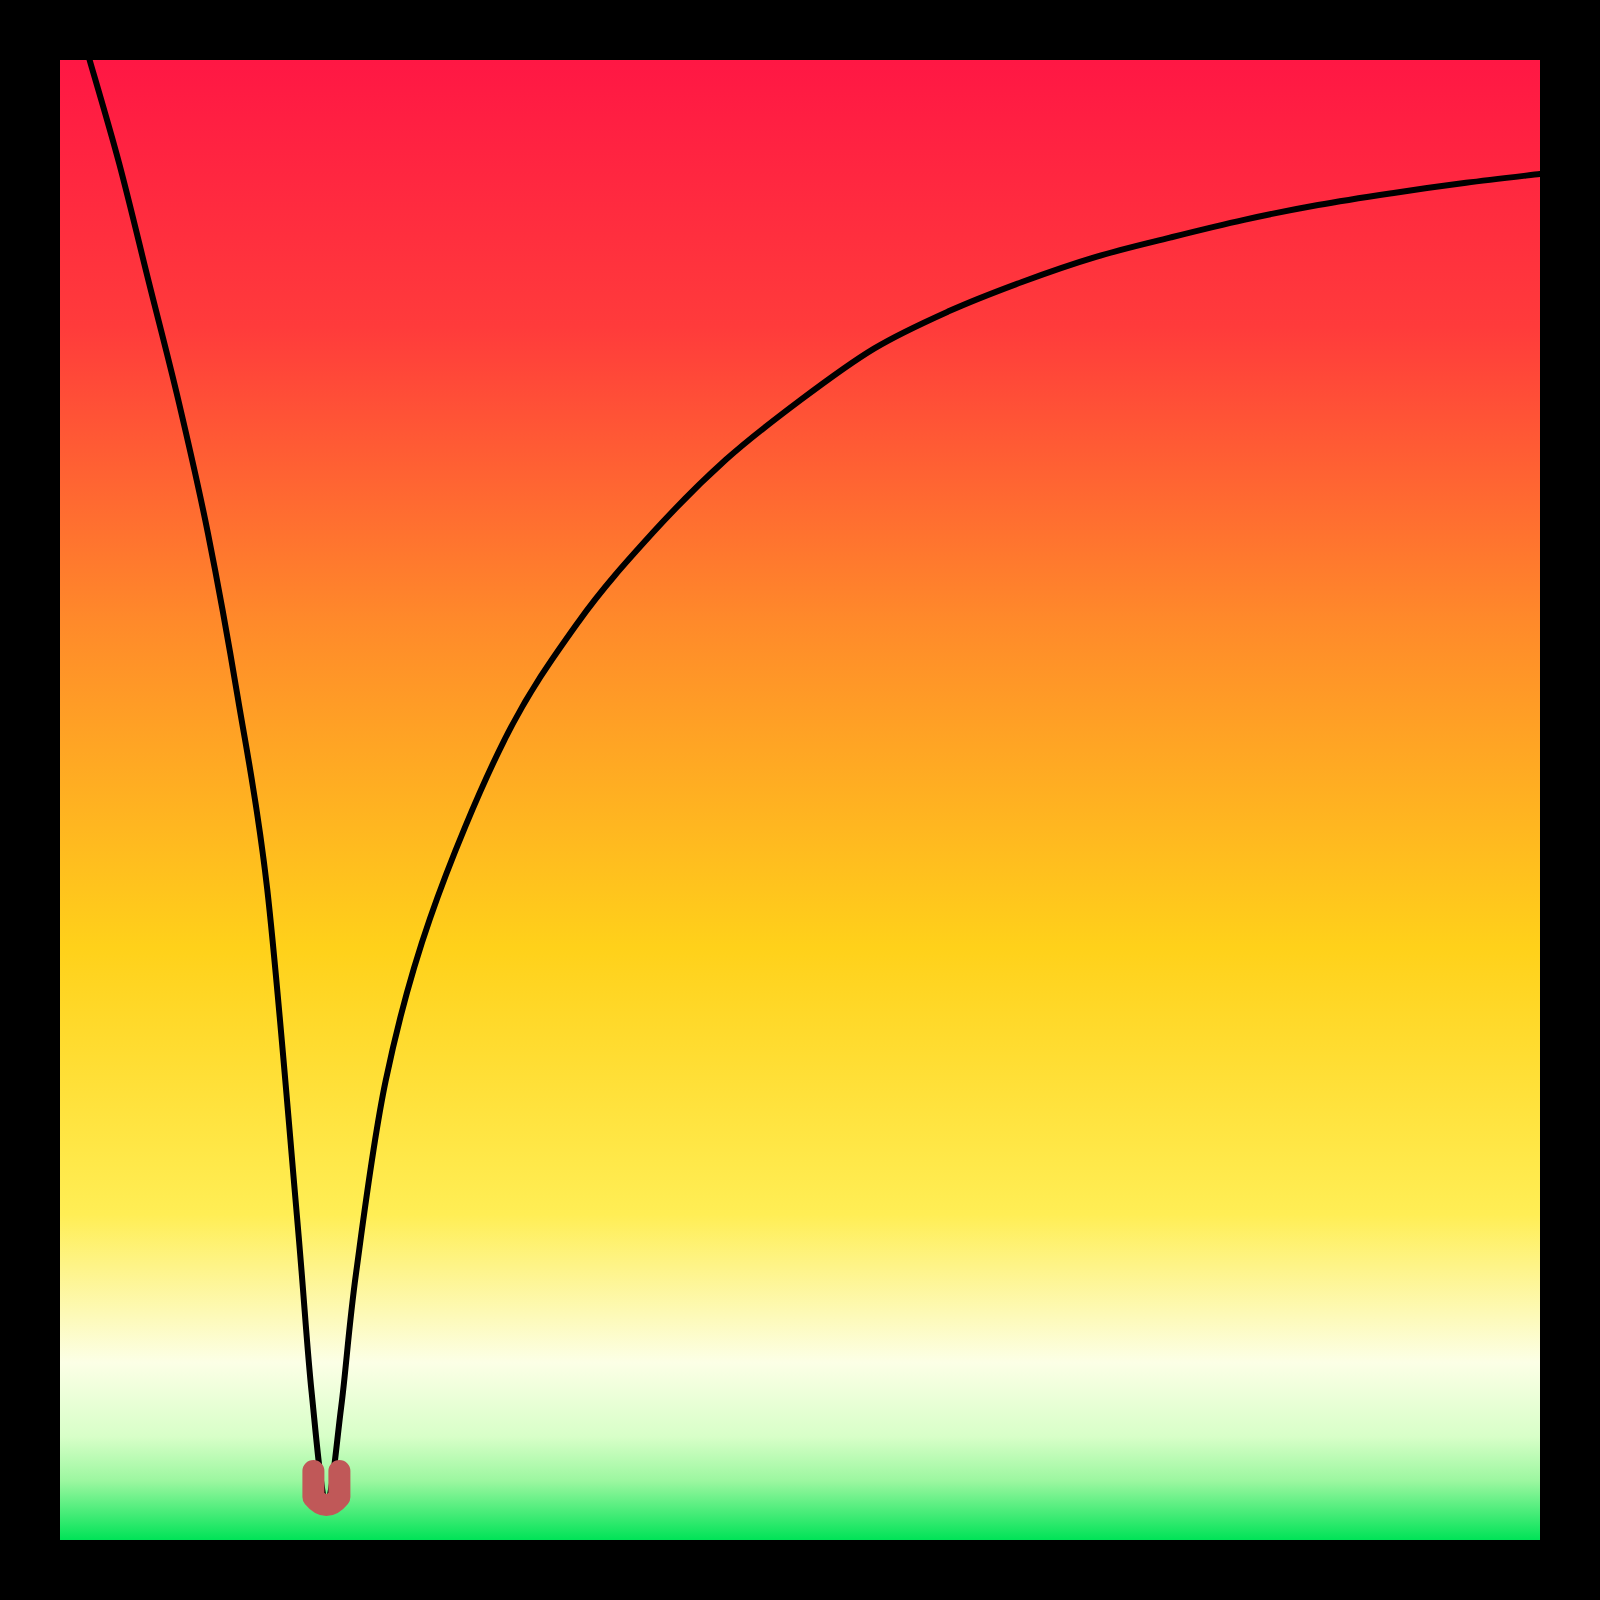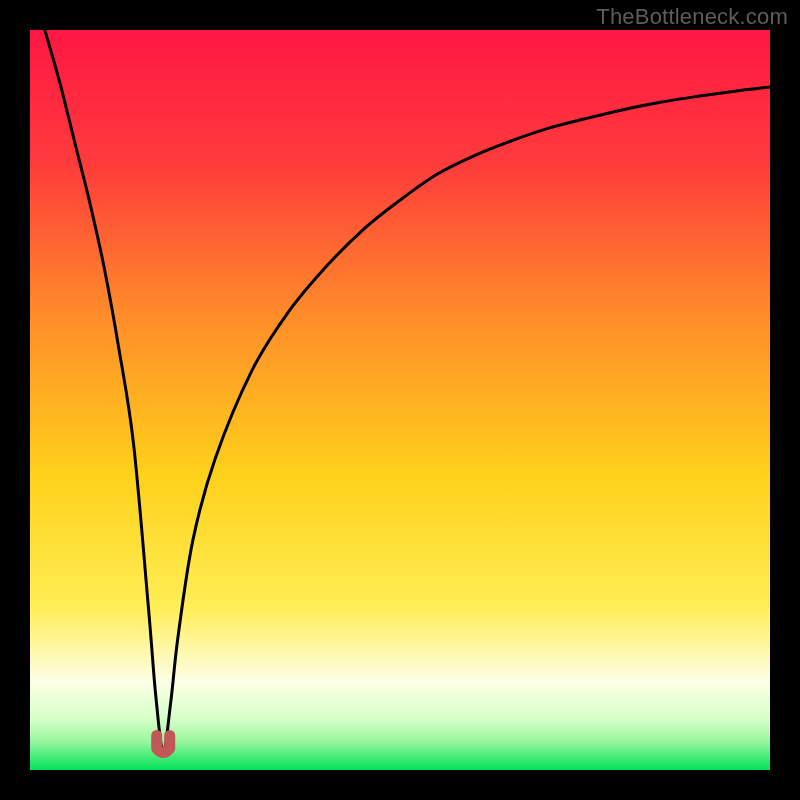--- a/index.html
+++ b/index.html
@@ -76,15 +76,14 @@
       <rect x="0" y="0" width="740" height="740" fill="url(#bg)"></rect>
     </svg>
 
     <svg class="curve-svg" viewBox="0 0 740 740" preserveAspectRatio="none">
       <path id="curve-path" d="M 14.80 0.00 C 17.27 8.63, 24.67 33.30, 29.60 51.80 C 34.53 70.30, 39.47 91.27, 44.40 111.00 C 49.33 130.73, 54.27 149.23, 59.20 170.20 C 64.13 191.17, 69.07 212.13, 74.00 236.80 C 78.93 261.47, 83.87 288.60, 88.80 318.20 C 93.73 347.80, 98.67 371.23, 103.60 414.40 C 108.53 457.57, 114.70 535.27, 118.40 577.20 C 122.10 619.13, 123.33 641.95, 125.80 666.00 C 128.27 690.05, 130.73 720.27, 133.20 721.50 C 135.67 722.73, 138.13 692.52, 140.60 673.40 C 143.07 654.28, 144.30 633.93, 148.00 606.80 C 151.70 579.67, 156.63 540.20, 162.80 510.60 C 168.97 481.00, 175.13 457.57, 185.00 429.20 C 194.87 400.83, 209.67 365.07, 222.00 340.40 C 234.33 315.73, 246.67 298.47, 259.00 281.20 C 271.33 263.93, 283.67 250.37, 296.00 236.80 C 308.33 223.23, 320.67 210.90, 333.00 199.80 C 345.33 188.70, 357.67 179.45, 370.00 170.20 C 382.33 160.95, 394.67 151.70, 407.00 144.30 C 419.33 136.90, 431.67 131.35, 444.00 125.80 C 456.33 120.25, 468.67 115.56, 481.00 111.00 C 493.33 106.44, 505.67 102.12, 518.00 98.42 C 530.33 94.72, 542.67 91.88, 555.00 88.80 C 567.33 85.72, 579.67 82.63, 592.00 79.92 C 604.33 77.21, 616.67 74.74, 629.00 72.52 C 641.33 70.30, 653.67 68.45, 666.00 66.60 C 678.33 64.75, 690.67 63.02, 703.00 61.42 C 715.33 59.82, 733.83 57.72, 740.00 56.98" fill="none" stroke="#000000" stroke-width="3" stroke-linecap="round" stroke-linejoin="round"></path>
       <path id="marker-path" d="M 126.7 705.5 L 126.7 718.5 Q 133.2 726.5 139.7 718.5 L 139.7 705.5" fill="none" stroke="#c05858" stroke-width="11" stroke-linecap="round" stroke-linejoin="round"></path>
     </svg>
 
   </div>
 
-  <div class="watermark">TheBottleneck.com</div>
 
 </div>
 
 </body></html>

